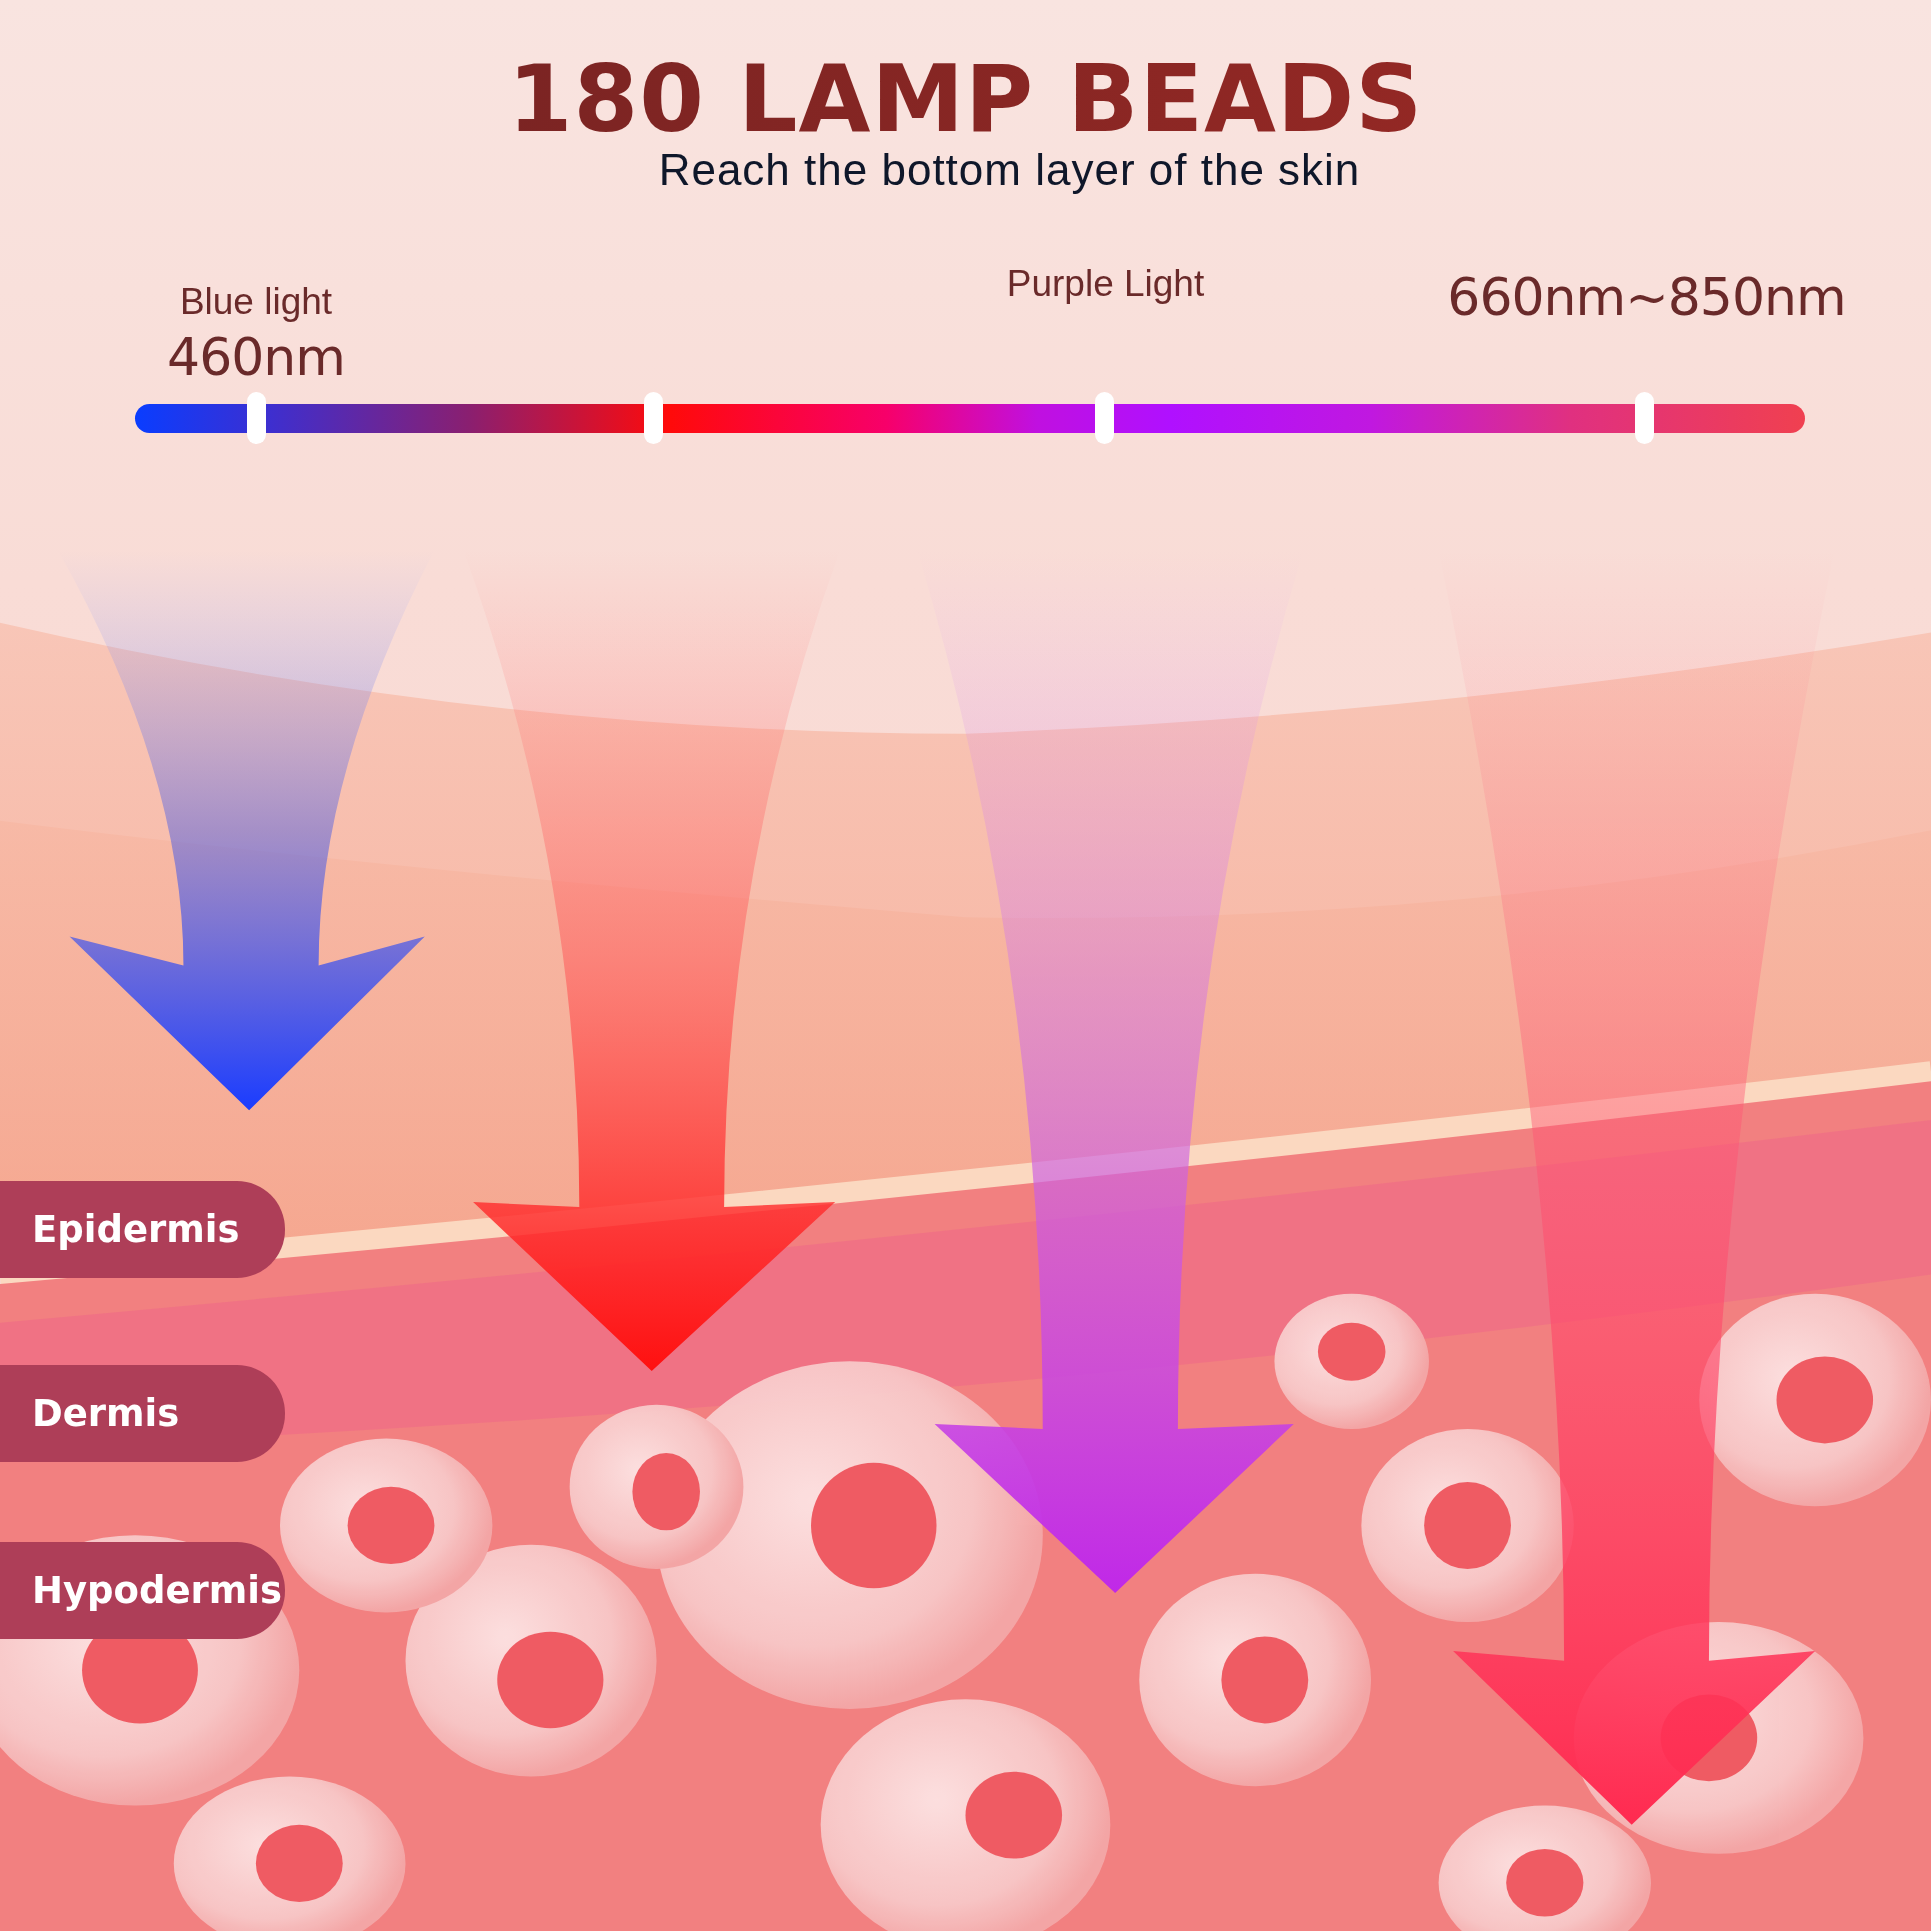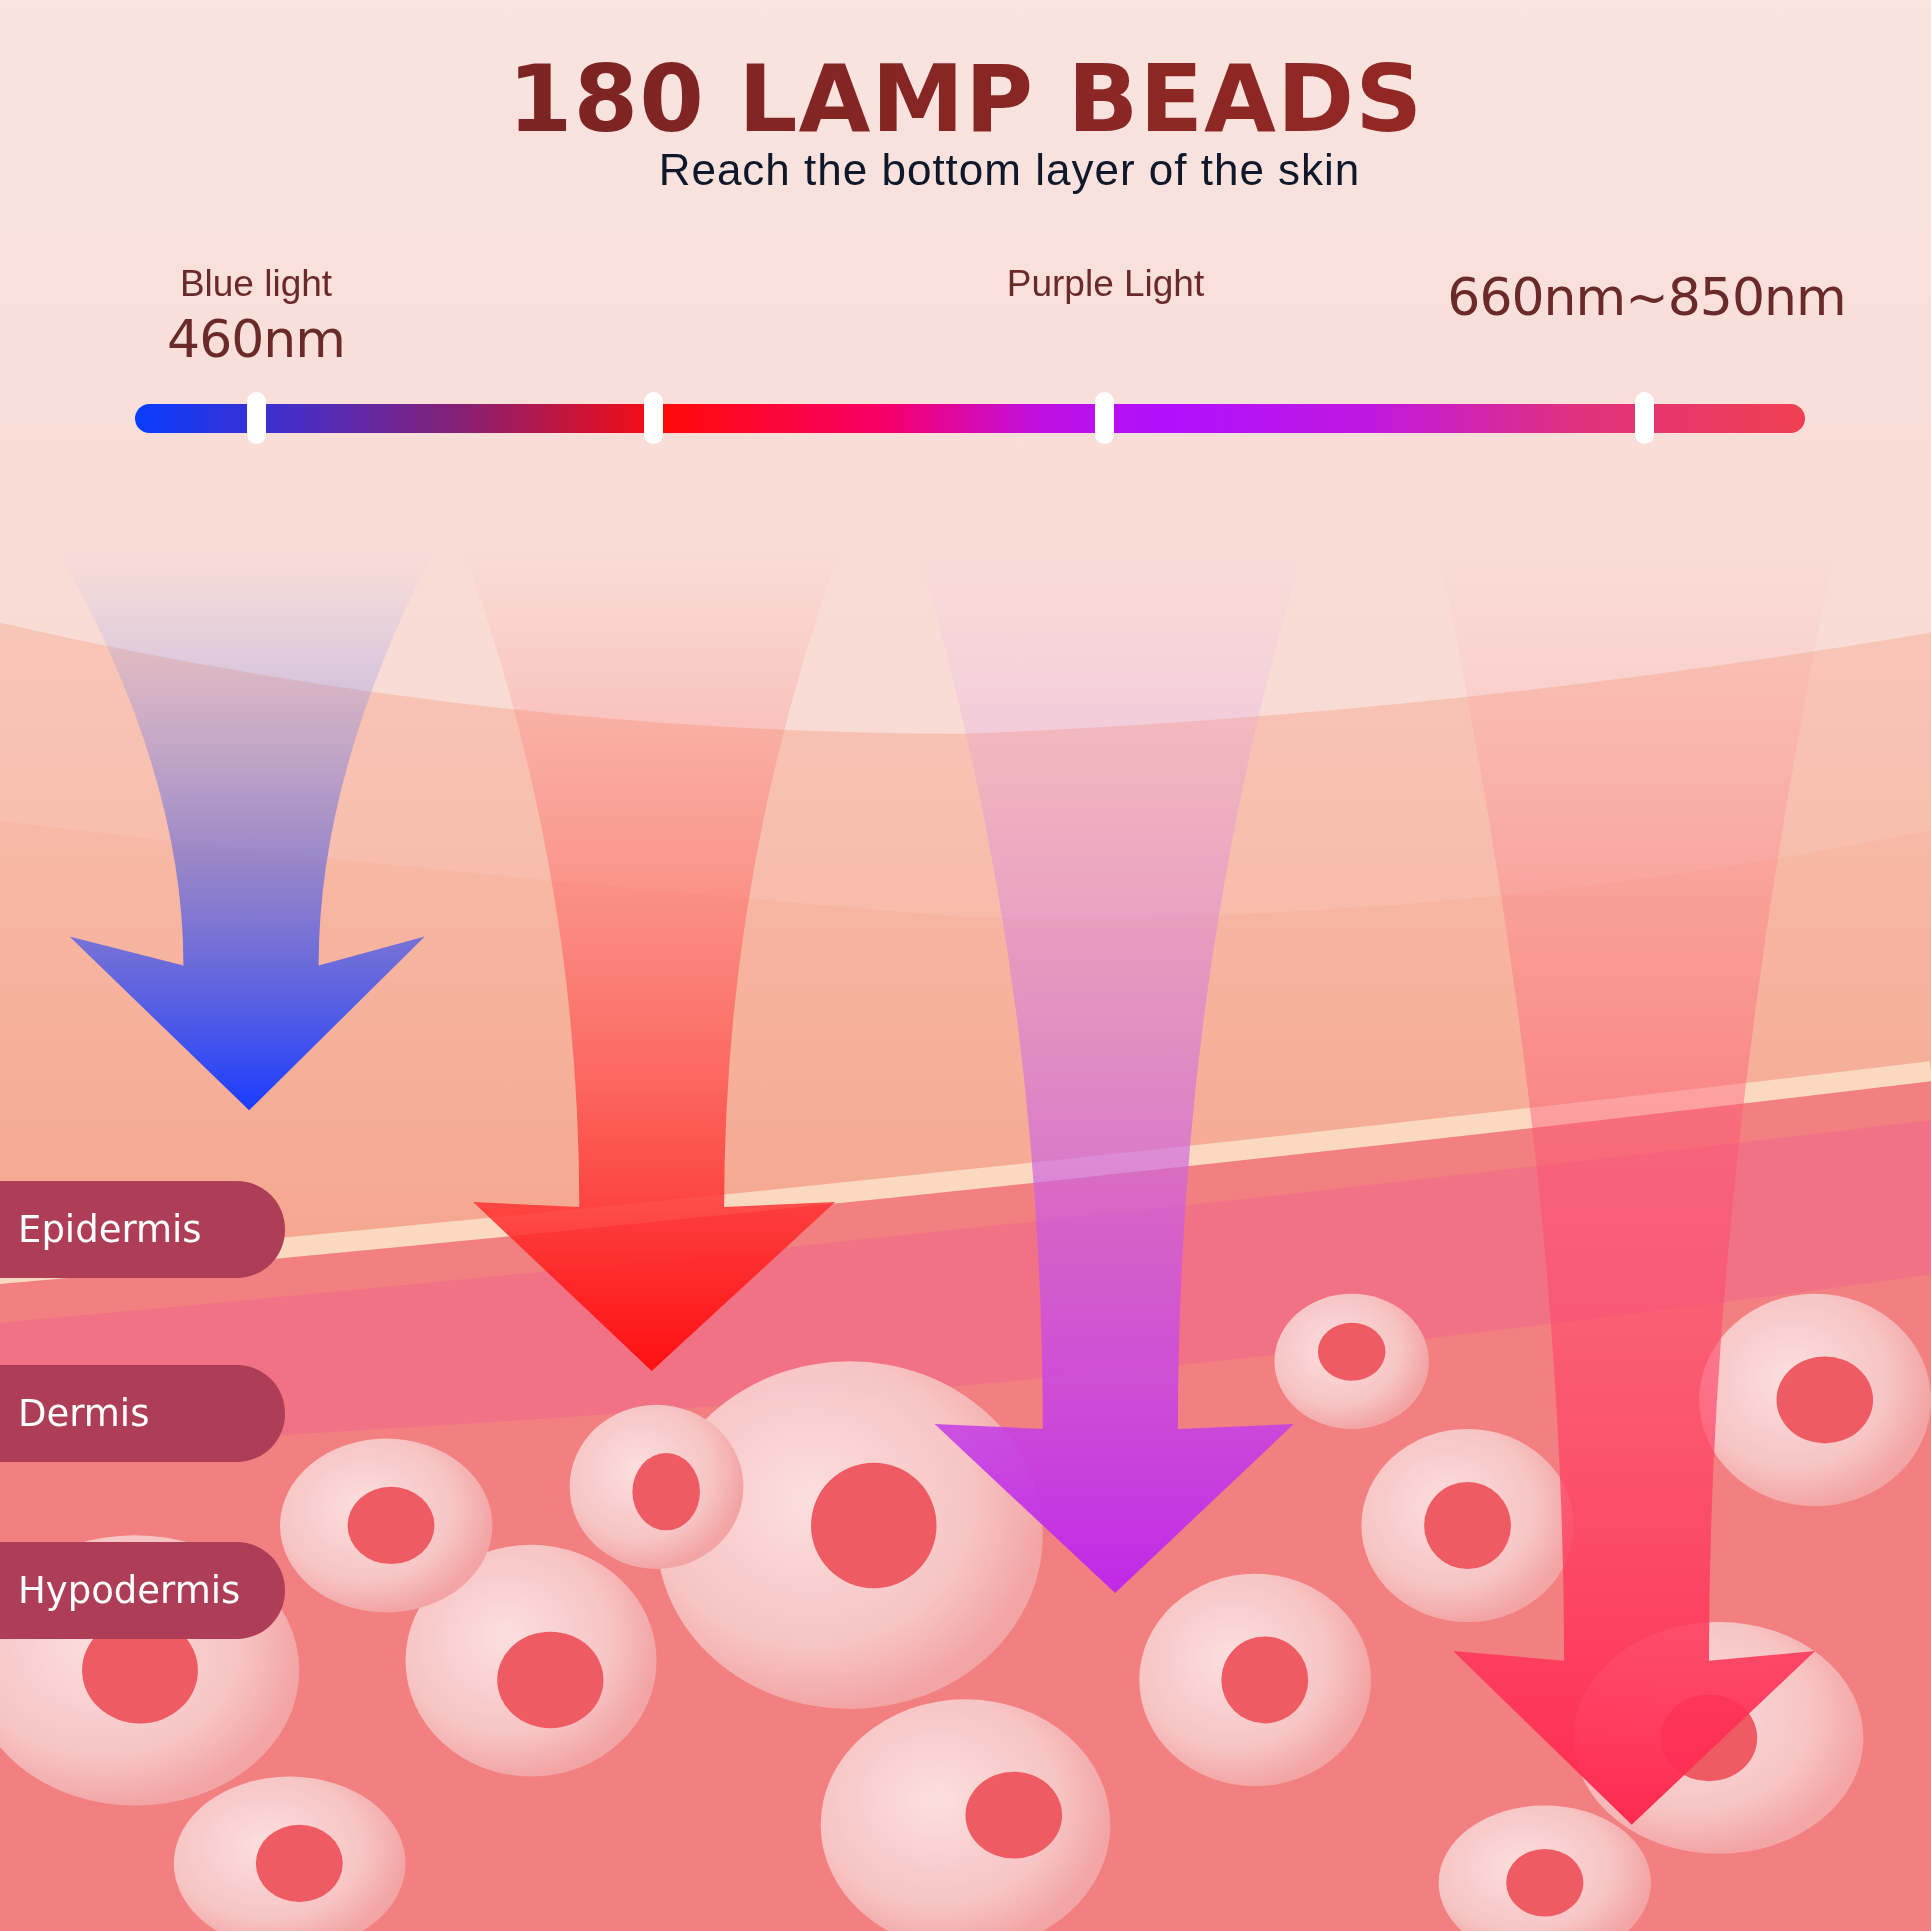--- a/index.html
+++ b/index.html
@@ -14,22 +14,22 @@
     font-family:"Liberation Sans",sans-serif;font-size:44px;color:#0f172a;letter-spacing:1px;margin-left:44px;}
   .wl{position:absolute;text-align:center;color:#6a2a2a;}
   .wl .name{font-family:"Liberation Sans",sans-serif;font-size:37px;}
   .wl .val{font-family:"DejaVu Sans",sans-serif;font-weight:normal;font-size:52px;margin-top:4px;letter-spacing:-1px;}
   .bar{position:absolute;left:135px;top:404px;width:1670px;height:29px;border-radius:14.5px;
     background:linear-gradient(90deg,#0a3dff 0%,#3d2fd0 8%,#8a1f70 20%,#ff0a0a 32%,#f7006a 45%,#c010e0 54%,#b010ff 62%,#c018e0 74%,#e03080 86%,#f04050 100%);}
   .tick{position:absolute;top:392px;width:19.3px;height:52px;border-radius:9.7px;background:#fff;}
   
   .skin{position:absolute;left:0;top:0;width:1931px;height:1931px;}
   .layer-label{position:absolute;left:0;height:97px;width:285px;border-radius:0 48px 48px 0;
-    background:#ae3e58;color:#fff;font-family:"DejaVu Sans",sans-serif;font-weight:normal;font-size:37px;
-    display:flex;align-items:center;padding-left:18px;box-sizing:border-box;}
+    background:#ae3e58;color:#fff;font-family:"DejaVu Sans",sans-serif;font-weight:bold;font-size:37px;
+    display:flex;align-items:center;padding-left:32px;box-sizing:border-box;}
 </style>
 </head>
 <body>
 
 <div class="stage">
 
   <svg class="skin" viewBox="0 0 2000 2000" width="1931" height="1931">
     <defs>
       <linearGradient id="epi" x1="0" y1="0" x2="0" y2="1">
         <stop offset="0" stop-color="#f8c2b2"></stop>
@@ -115,21 +115,21 @@
       <path d="M950 570 L1350 570 Q1220 1000 1220 1480 L1340 1475 L1155 1650 L968 1475 L1080 1480 Q1080 1000 950 570 Z" fill="url(#purA)"></path>
     </g>
     <g>
       <path d="M1490 570 L1900 570 Q1770 1200 1770 1720 L1880 1710 L1690 1890 L1505 1710 L1620 1720 Q1620 1200 1490 570 Z" fill="url(#irA)"></path>
     </g>
   </svg>
 
   <div class="title">180 LAMP BEADS</div>
   <div class="subtitle">Reach the bottom layer of the skin</div>
 
-  <div class="wl" style="left:111px;width:290px;top:263px;text-align:center;">
+  <div class="wl" style="left:111px;width:290px;top:281px;text-align:center;">
     <div class="name">Blue light</div>
     <div class="val">460nm</div>
   </div>
   <div class="wl" style="left:869px;width:473px;top:263px;">
     <div class="name">Purple Light</div>
   </div>
   <div class="wl" style="left:1410px;width:473px;top:263px;">
     <div class="val">660nm~850nm</div>
   </div>
 

